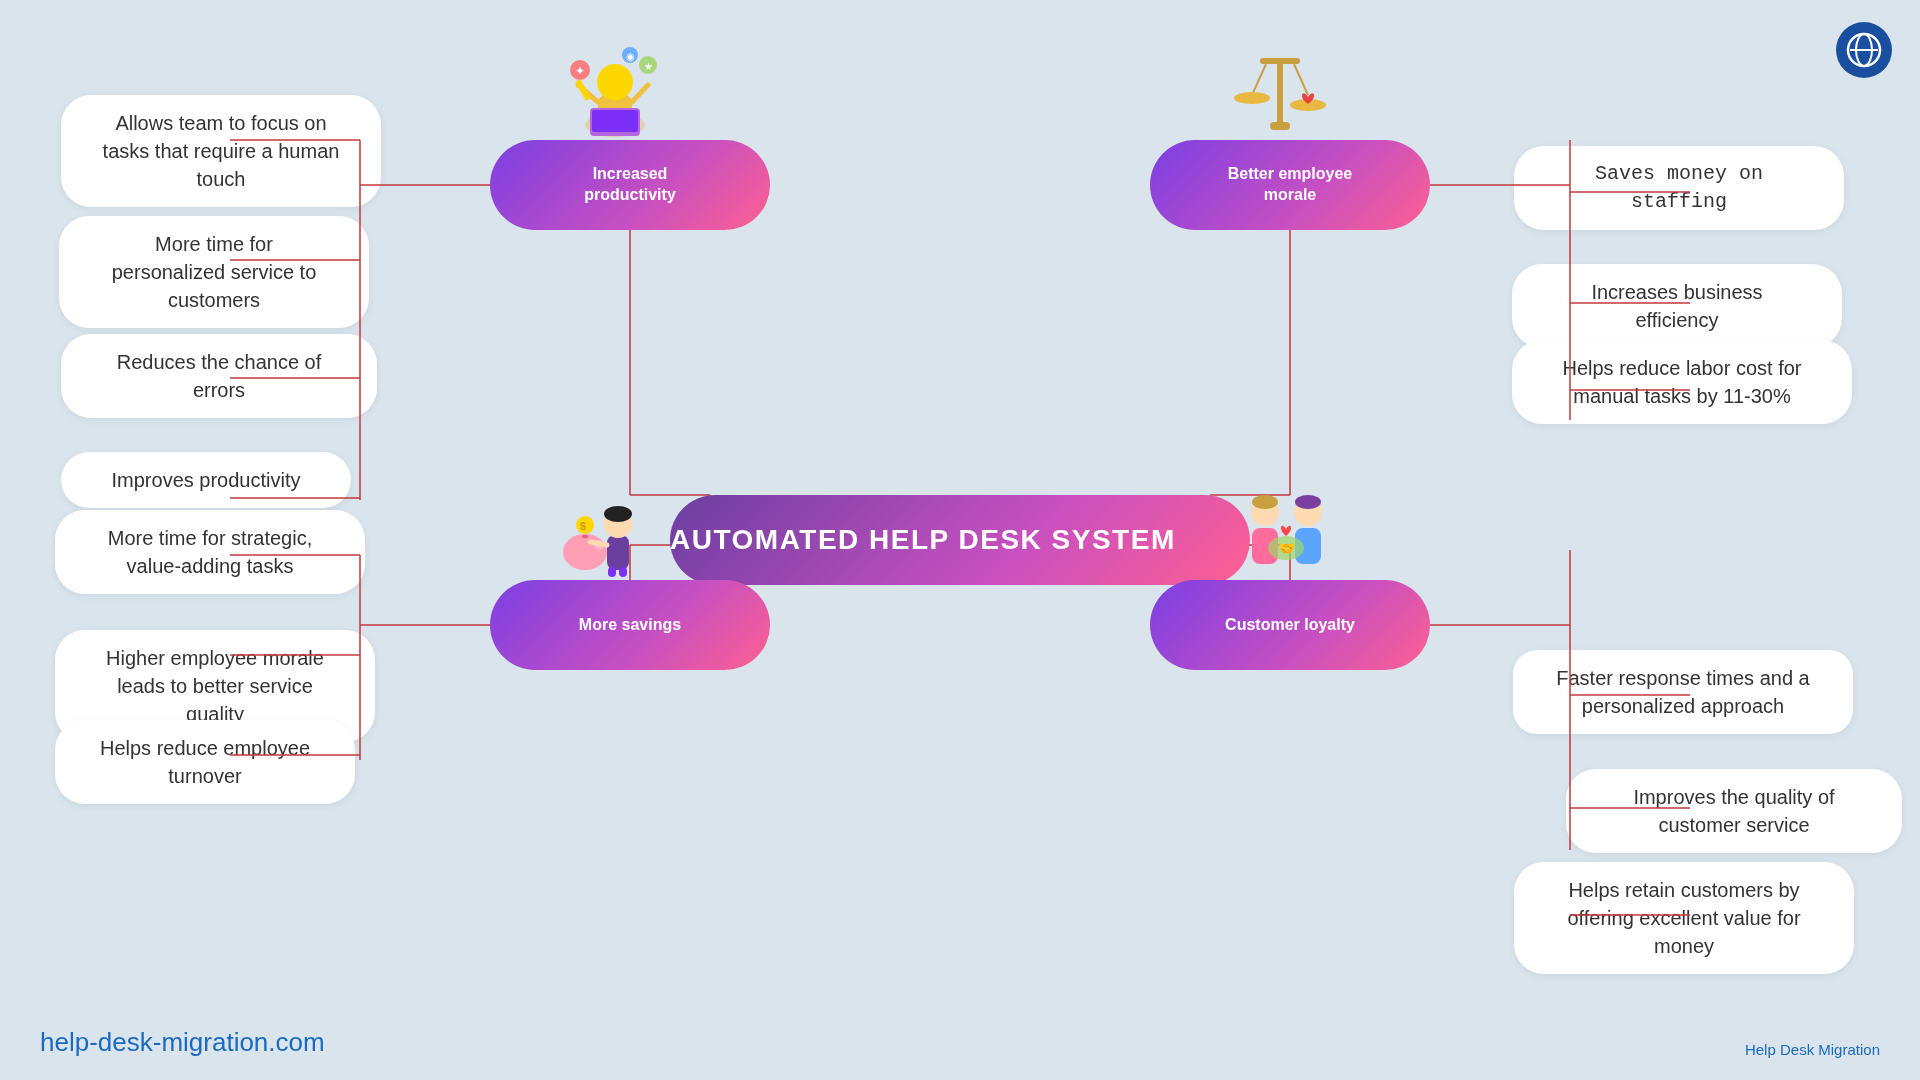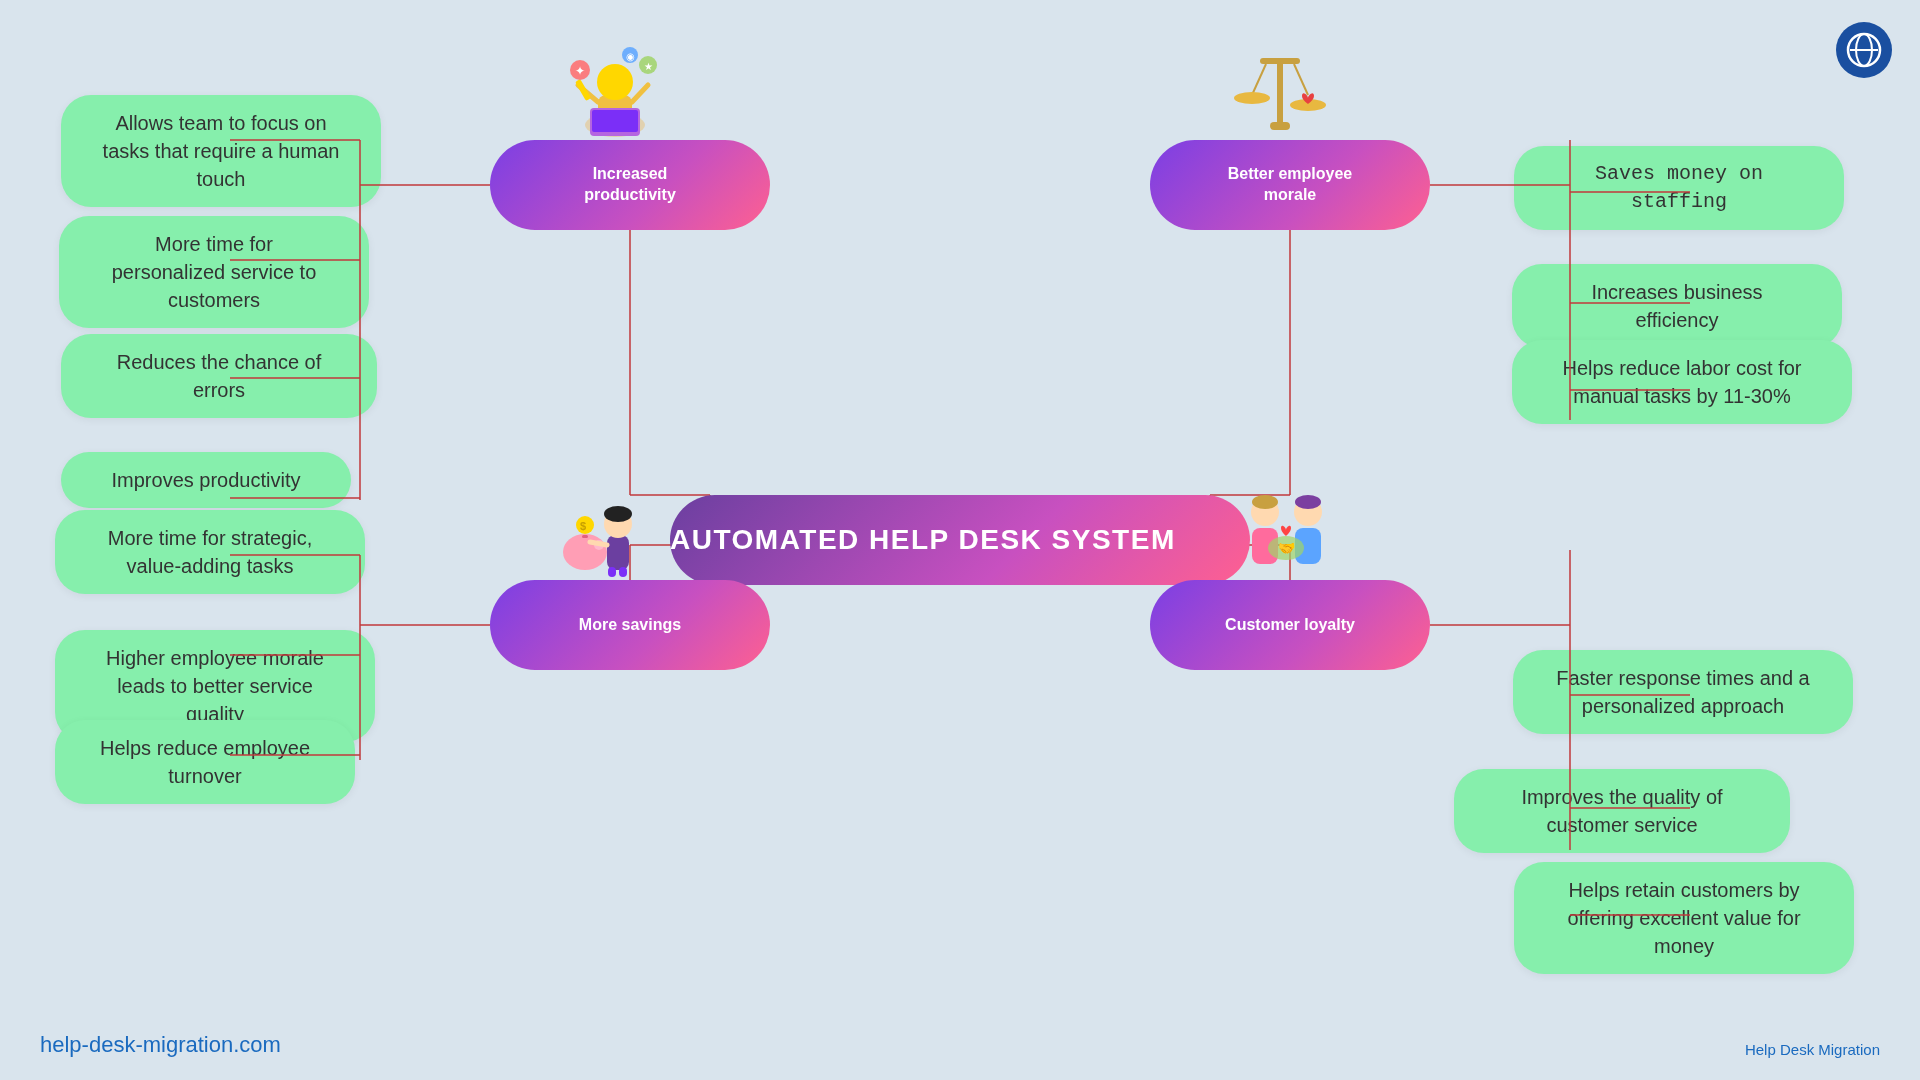--- a/index.html
+++ b/index.html
@@ -26,21 +26,21 @@
       align-items: center;
       justify-content: center;
     }
 
     
     .footer-left {
       position: absolute;
       bottom: 22px;
       left: 40px;
       color: #1a6abf;
-      font-size: 22px;
+      font-size: 26px;
       font-weight: 500;
     }
     .footer-right {
       position: absolute;
       bottom: 22px;
       right: 40px;
       color: #1a6abf;
       font-size: 15px;
       font-weight: 500;
     }
@@ -102,21 +102,21 @@
       top: 580px;
     }
     .pill-bottom-right {
       left: 1150px;
       top: 580px;
     }
 
     
     .benefit-box {
       position: absolute;
-      background: #86efac;
+      background: #ffffff;
       border-radius: 30px;
       padding: 14px 40px;
       font-size: 20px;
       color: #333;
       text-align: center;
       line-height: 1.4;
       min-width: 220px;
       max-width: 340px;
       box-shadow: 0 2px 8px rgba(0,0,0,0.06);
     }
@@ -378,21 +378,21 @@
 <div class="benefit-box" style="left:1514px; top:146px; width:330px;font-family:Liberation Mono, monospace;">
   <span>Saves money on staffing</span>
 </div>
 <div class="benefit-box" style="left:1512px; top:264px; width:330px;">
   <span>Increases business efficiency</span>
 </div>
 <div class="benefit-box" style="left:1512px; top:340px; width:340px;">
   <span>Helps reduce labor cost for manual tasks by 11-30%</span>
 </div>
 
-<div class="benefit-box" style="left:1513px; top:650px; width:345px;">
+<div class="benefit-box" style="left:1513px; top:650px; width:345px;border-radius:24px;">
   <span>Faster response times and a personalized approach</span>
 </div>
-<div class="benefit-box" style="left:1454px; top:769px; width:336px;">
+<div class="benefit-box" style="left:1566px; top:769px; width:336px;">
   <span>Improves the quality of customer service</span>
 </div>
 <div class="benefit-box" style="left:1514px; top:862px; width:345px;">
   <span>Helps retain customers by offering excellent value for money</span>
 </div>
 
 </body></html>

